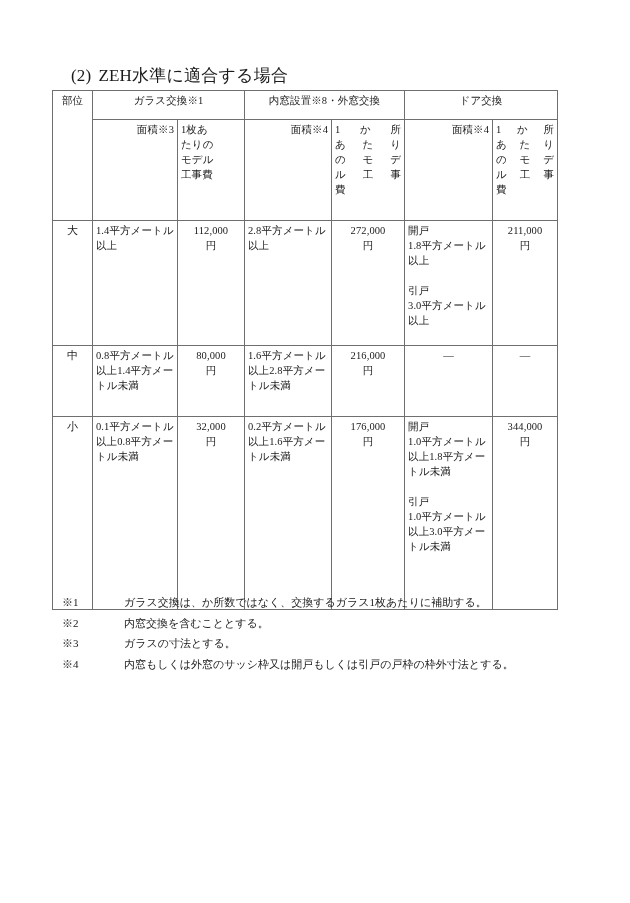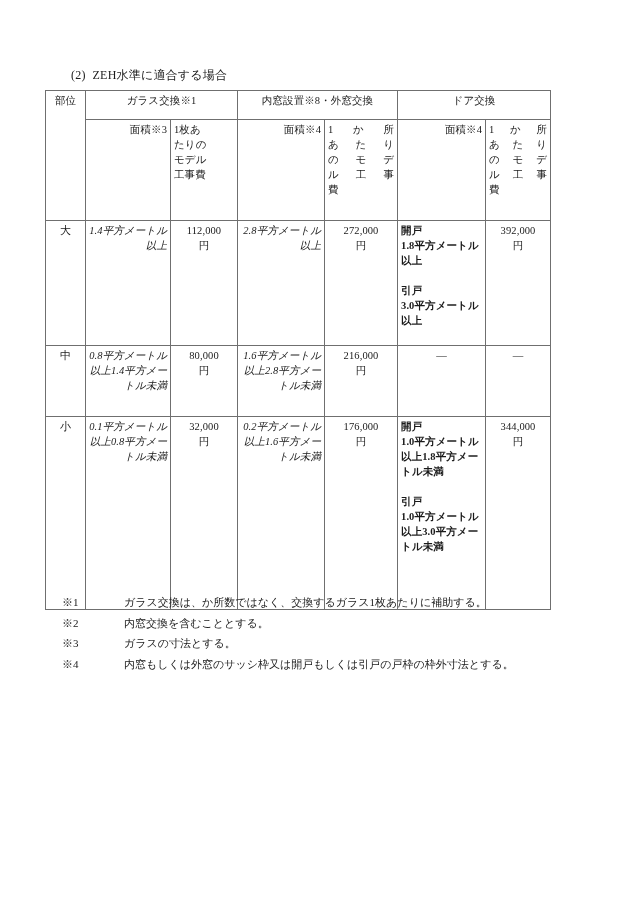--- a/index.html
+++ b/index.html
@@ -22,33 +22,33 @@
     top: 0;
     width: 630px;
     height: 903px;
   }
 
   
   .section-title {
     position: absolute;
     left: 71px;
     top: 68px;
-    font-size: 12px;
+    font-size: 17px;
     line-height: 15px;
     white-space: nowrap;
     letter-spacing: 0.2px;
   }
   .section-title .num {
     margin-right: 7px;
   }
 
   
   table.rate-table {
     position: absolute;
-    left: 45px;
+    left: 52px;
     top: 90px;
     width: 505px;
     border-collapse: collapse;
     table-layout: fixed;
     font-size: 10.5px;
     line-height: 15px;
   }
   table.rate-table td,
   table.rate-table th {
     border: 1px solid #6f6f6f;
@@ -109,40 +109,39 @@
   }
   .hdr-just .ln.last { justify-content: flex-start; }
 
   
   .part-label {
     text-align: center;
     vertical-align: middle;
     font-size: 11px;
   }
   .cell-area {
-    text-align: right;
-    vertical-align: top;
-    font-style: italic;
+    text-align: left;
+    vertical-align: top;
   }
   .cell-cost {
     text-align: center;
     vertical-align: top;
   }
   .cell-cost .amt { display: block; }
   .cell-cost .yen { display: block; }
   .cell-dash {
     text-align: center;
     vertical-align: middle;
   }
   .cell-door {
     text-align: left;
     vertical-align: top;
   }
   .cell-door .gap { display: block; height: 15px; }
-  .cell-door .ln { display: block; font-weight: bold; }
+  .cell-door .ln { display: block; }
 
   .row-lg td { height: 120px; }
   .row-md td { height: 66px; }
   .row-sm td { height: 188px; }
 
   
   .notes {
     position: absolute;
     left: 62px;
     top: 592px;
@@ -264,21 +263,21 @@
           <span class="yen">円</span>
         </td>
         <td class="cell-door">
           <span class="ln">開戸</span>
           <span class="ln">1.8平方メートル以上</span>
           <span class="gap"></span>
           <span class="ln">引戸</span>
           <span class="ln">3.0平方メートル以上</span>
         </td>
         <td class="cell-cost">
-          <span class="amt">392,000</span>
+          <span class="amt">211,000</span>
           <span class="yen">円</span>
         </td>
       </tr>
 
       <tr class="row-md">
         <td class="part-label">中</td>
         <td class="cell-area">0.8平方メートル以上1.4平方メートル未満</td>
         <td class="cell-cost">
           <span class="amt">80,000</span>
           <span class="yen">円</span>

